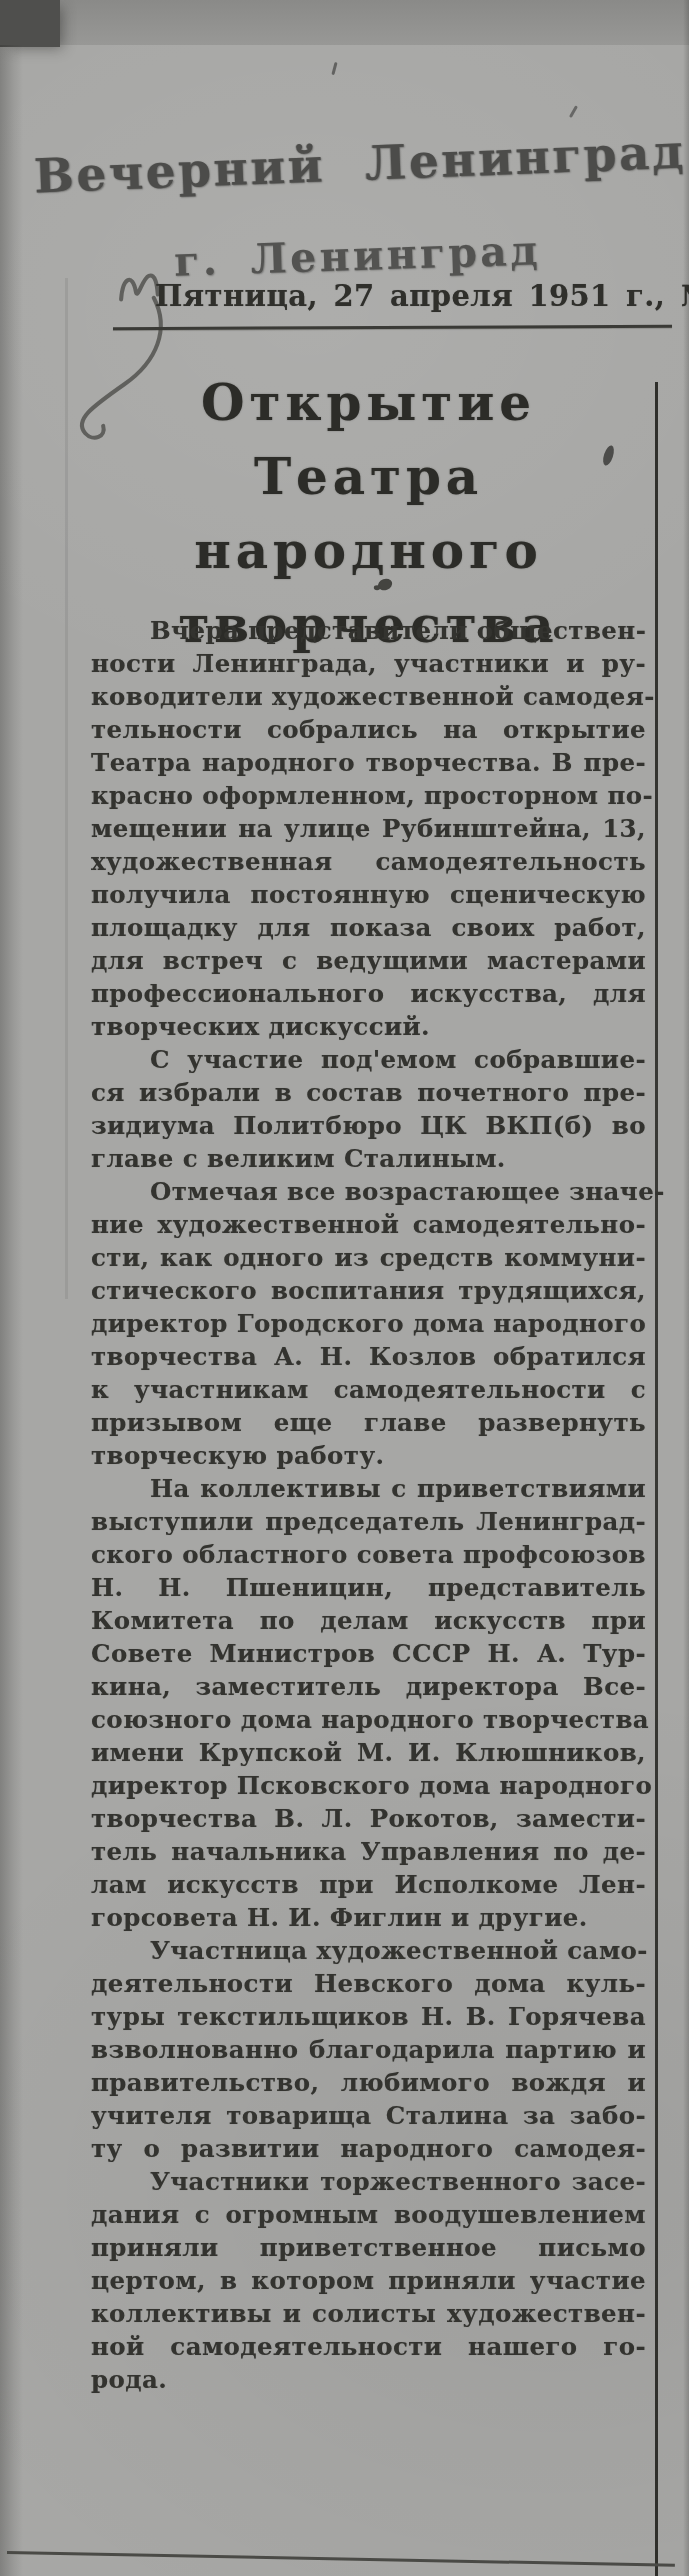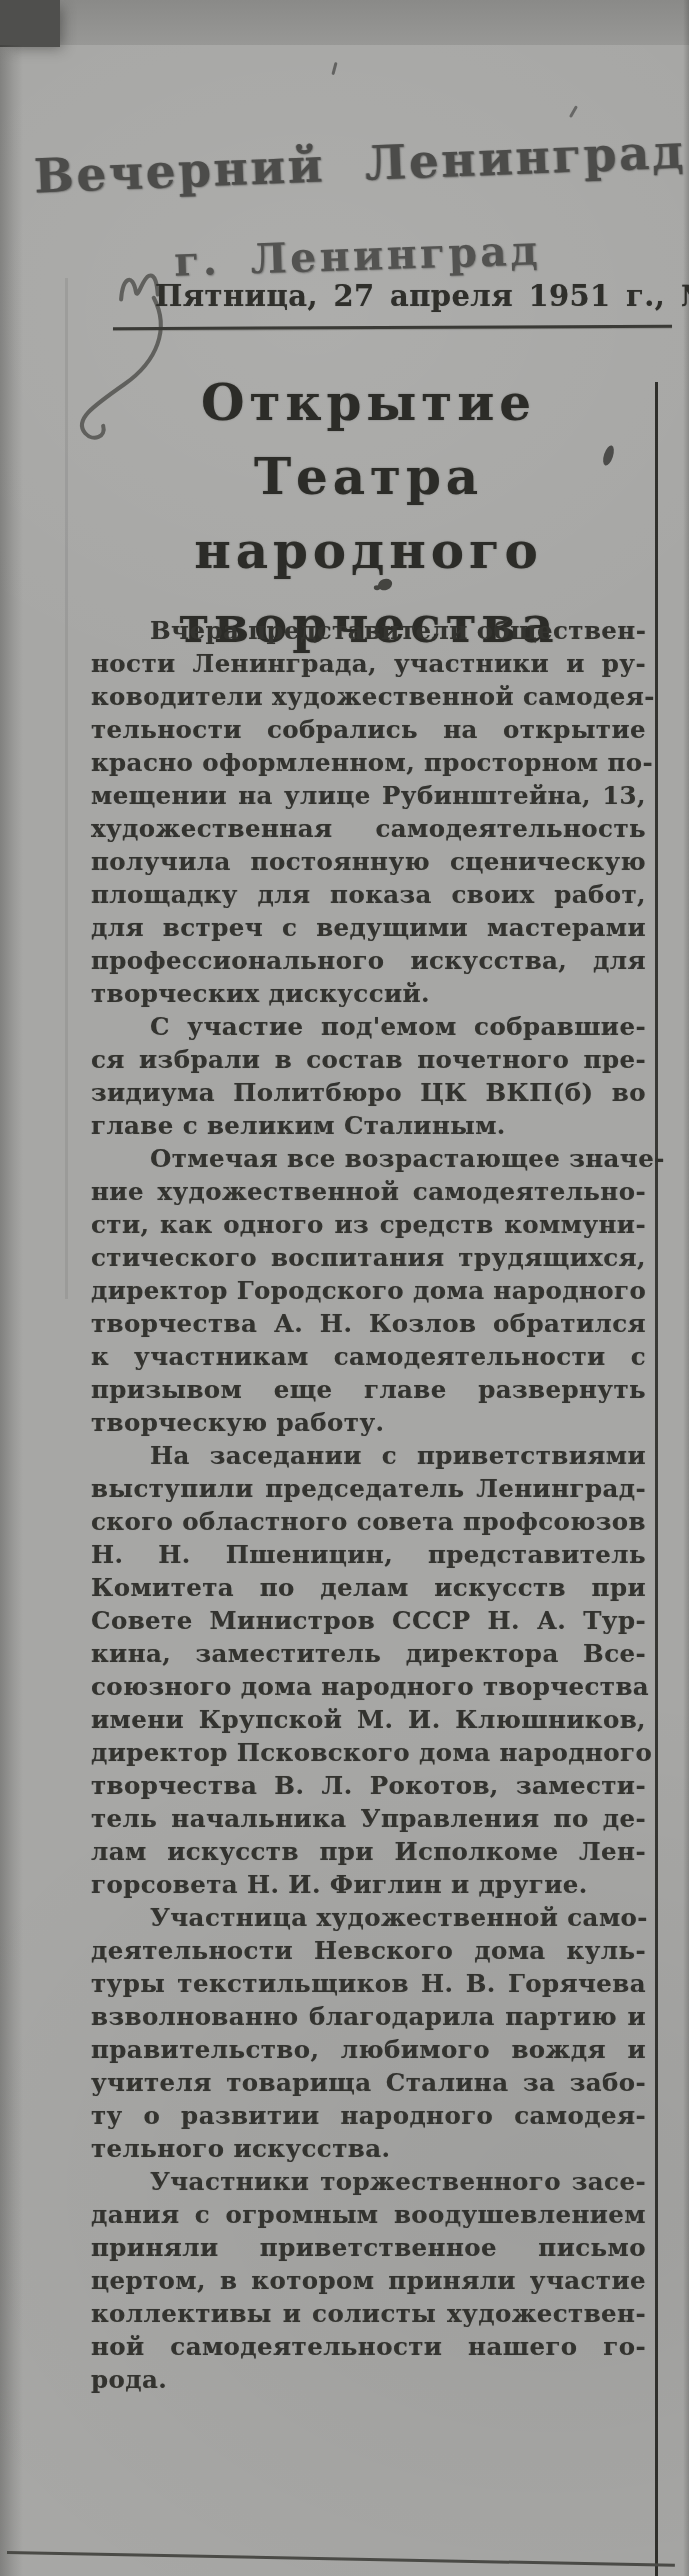--- a/index.html
+++ b/index.html
@@ -105,20 +105,21 @@
     <ellipse cx="20" cy="14" rx="9" ry="7" transform="rotate(-20 20 14)" fill="#33332f"></ellipse>
     <ellipse cx="10" cy="18" rx="4" ry="3" fill="#33332f"></ellipse>
   </svg>
 
   <div class="article-body">
       <div class="para">
         <div class="line first">Вчера представители обществен-</div>
         <div class="line">ности Ленинграда, участники и ру-</div>
         <div class="line">ководители художественной самодея-</div>
         <div class="line">тельности собрались на открытие</div>
+        <div class="line">Театра народного творчества. В пре-</div>
         <div class="line">красно оформленном, просторном по-</div>
         <div class="line">мещении на улице Рубинштейна, 13,</div>
         <div class="line">художественная самодеятельность</div>
         <div class="line">получила постоянную сценическую</div>
         <div class="line">площадку для показа своих работ,</div>
         <div class="line">для встреч с ведущими мастерами</div>
         <div class="line">профессионального искусства, для</div>
         <div class="line last">творческих дискуссий.</div>
       </div>
       <div class="para">
@@ -132,21 +133,21 @@
         <div class="line">ние художественной самодеятельно-</div>
         <div class="line">сти, как одного из средств коммуни-</div>
         <div class="line">стического воспитания трудящихся,</div>
         <div class="line">директор Городского дома народного</div>
         <div class="line">творчества А. Н. Козлов обратился</div>
         <div class="line">к участникам самодеятельности с</div>
         <div class="line">призывом еще главе развернуть</div>
         <div class="line last">творческую работу.</div>
       </div>
       <div class="para">
-        <div class="line first">На заседании с приветствиями</div>
+        <div class="line first">На коллективы с приветствиями</div>
         <div class="line">выступили председатель Ленинград-</div>
         <div class="line">ского областного совета профсоюзов</div>
         <div class="line">Н. Н. Пшеницин, представитель</div>
         <div class="line">Комитета по делам искусств при</div>
         <div class="line">Совете Министров СССР Н. А. Тур-</div>
         <div class="line">кина, заместитель директора Все-</div>
         <div class="line">союзного дома народного творчества</div>
         <div class="line">имени Крупской М. И. Клюшников,</div>
         <div class="line">директор Псковского дома народного</div>
         <div class="line">творчества В. Л. Рокотов, замести-</div>
@@ -155,21 +156,20 @@
         <div class="line last">горсовета Н. И. Фиглин и другие.</div>
       </div>
       <div class="para">
         <div class="line first">Участница художественной само-</div>
         <div class="line">деятельности Невского дома куль-</div>
         <div class="line">туры текстильщиков Н. В. Горячева</div>
         <div class="line">взволнованно благодарила партию и</div>
         <div class="line">правительство, любимого вождя и</div>
         <div class="line">учителя товарища Сталина за забо-</div>
         <div class="line">ту о развитии народного самодея-</div>
-        <div class="line last">тельного искусства.</div>
       </div>
       <div class="para">
         <div class="line first">Участники торжественного засе-</div>
         <div class="line">дания с огромным воодушевлением</div>
         <div class="line">приняли приветственное письмо</div>
       </div>
       <div class="para">
         <div class="line">цертом, в котором приняли участие</div>
         <div class="line">коллективы и солисты художествен-</div>
         <div class="line">ной самодеятельности нашего го-</div>

